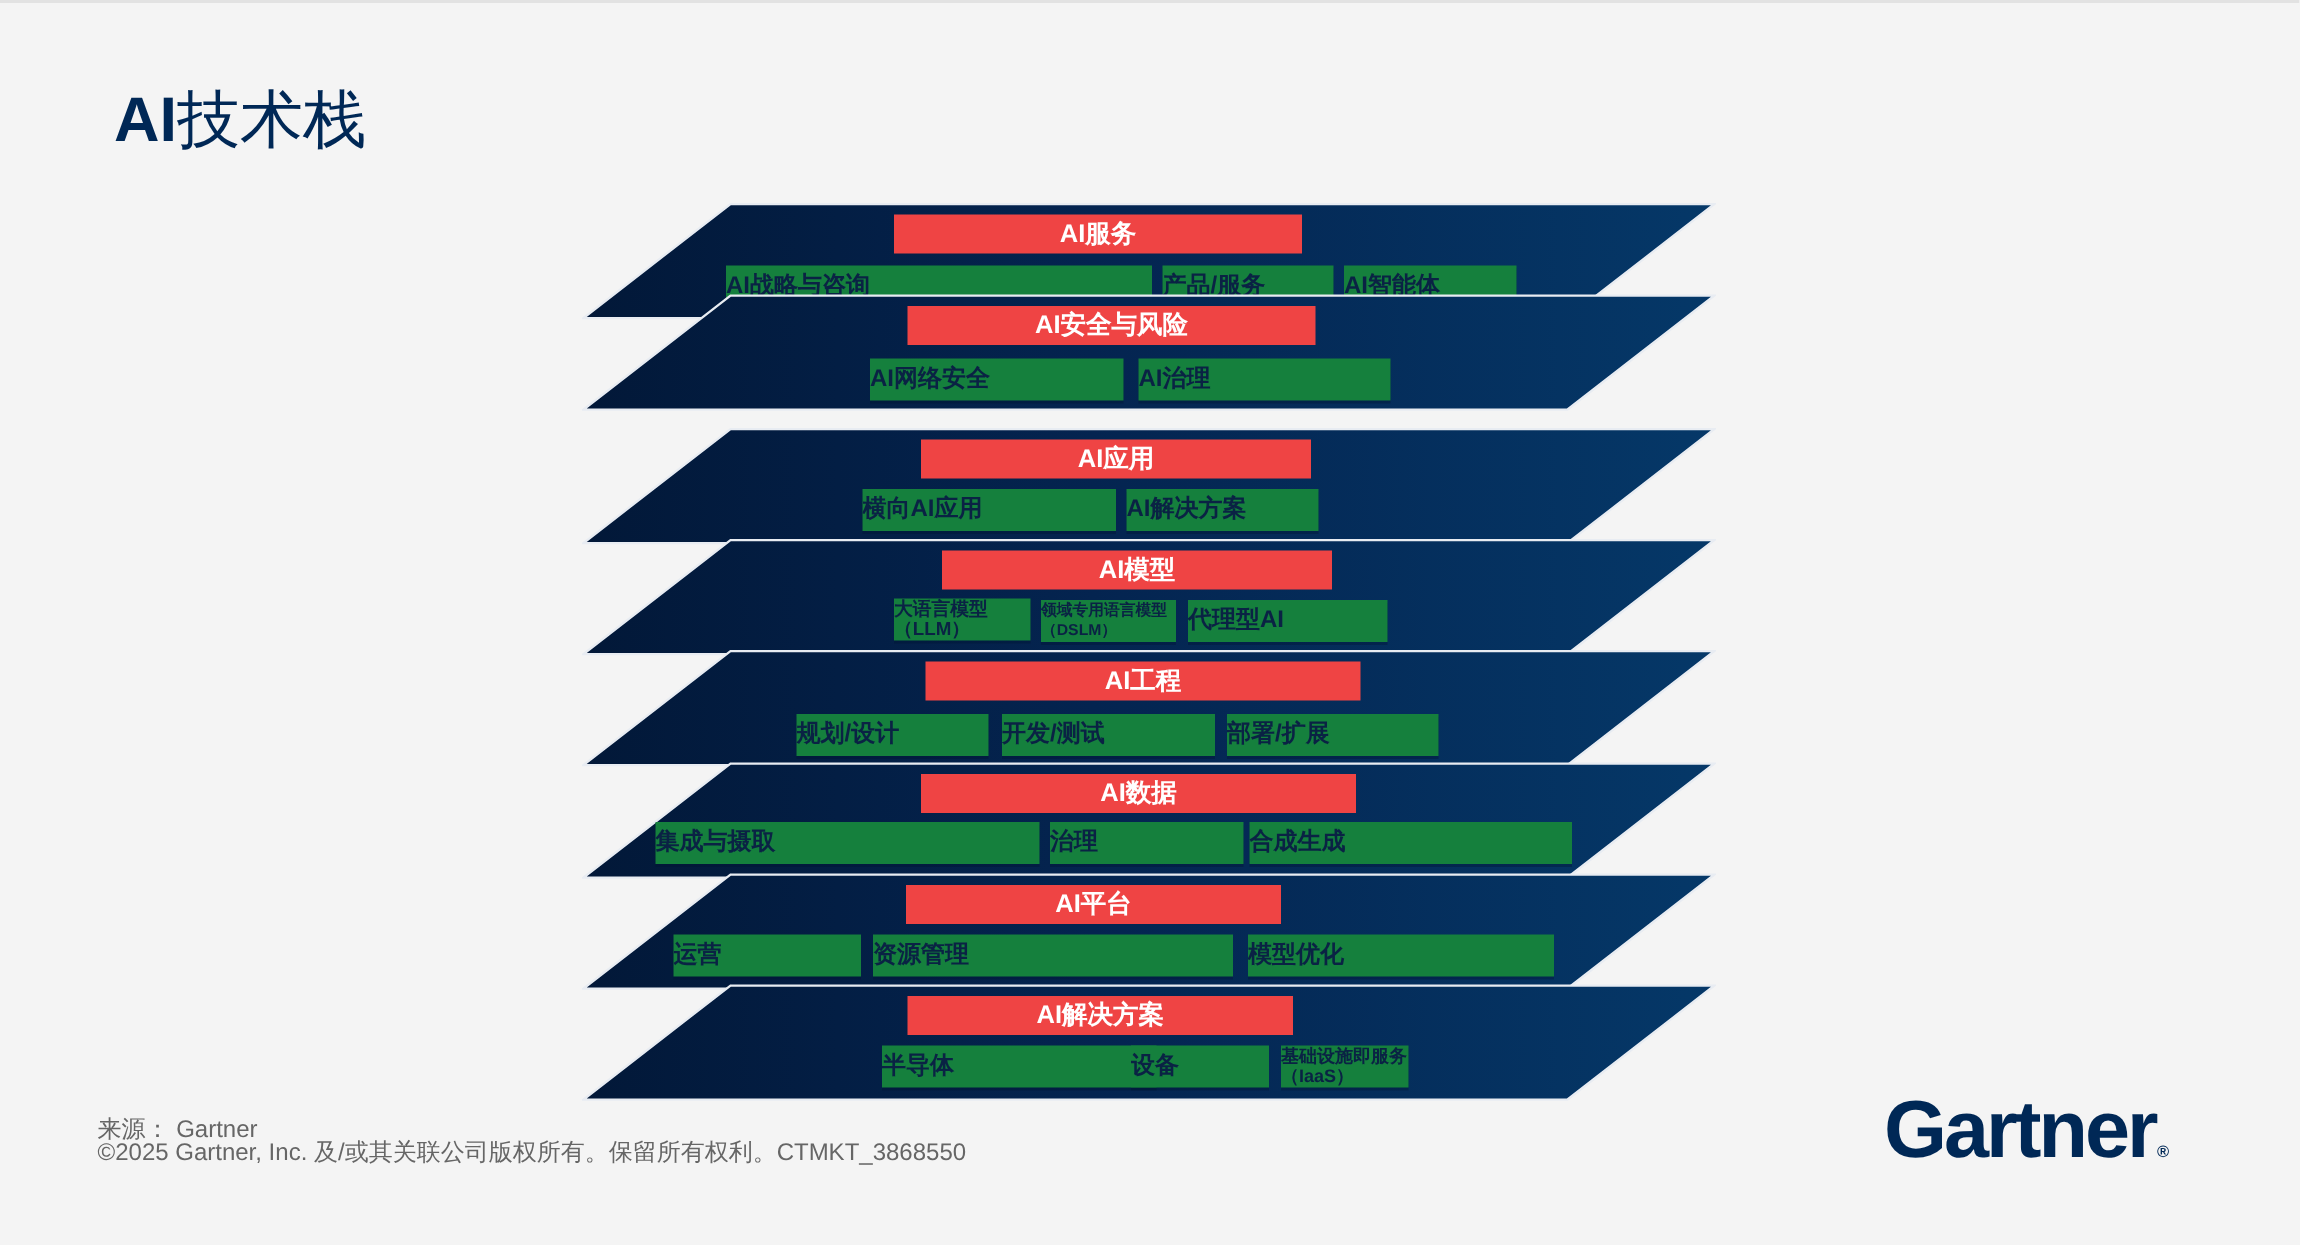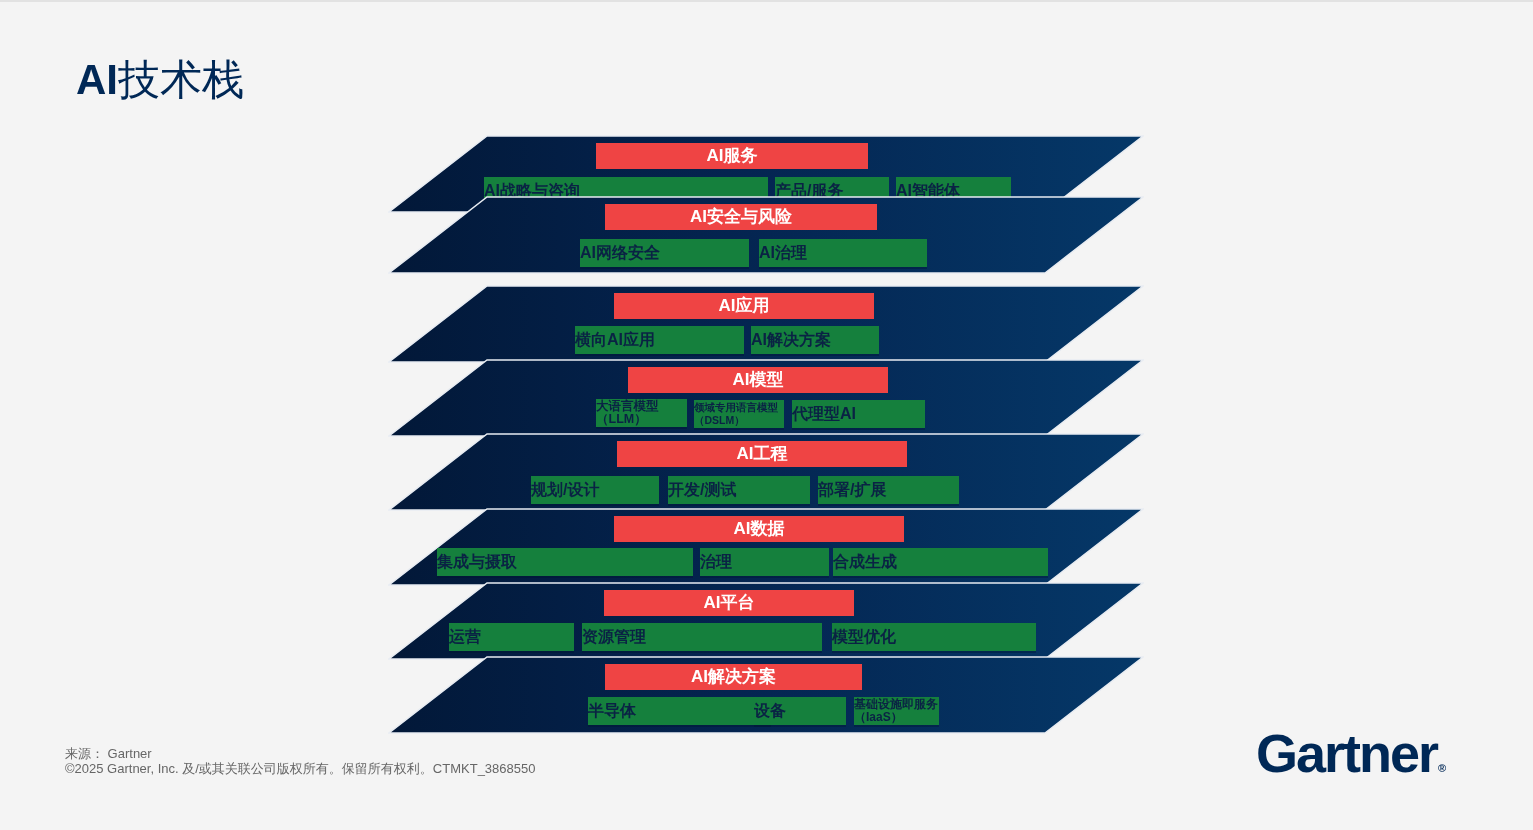--- a/index.html
+++ b/index.html
@@ -21,21 +21,21 @@
     font-size:17px; font-weight:bold; text-align:center; background:#ef4444;
   }
   .box {
     position:absolute; height:28px; background:#15803d; color:#0a2244;
     font-size:16px; font-weight:bold; text-align:left; line-height:28px;
     box-shadow: 0 2px 0 rgba(0,20,50,0.35);
     white-space:nowrap; overflow:hidden;
   }
   .box.small { font-size:11.5px; line-height:13px; padding-top:1px; height:27px; white-space:normal; }
   .footer {
-    position:absolute; left:65px; top:746px; font-size:13px; color:#666666; line-height:15px;
+    position:absolute; left:65px; top:746px; font-size:16px; color:#666666; line-height:15px;
   }
   .logo {
     position:absolute; left:1256px; top:722px; font-size:54px; font-weight:bold; color:#002856;
     letter-spacing:-2px; font-family:"Liberation Sans","DejaVu Sans",sans-serif;
   }
   .logo .reg { font-size:11px; letter-spacing:0; vertical-align:baseline; margin-left:1px; }
 </style>
 </head>
 <body>
 

